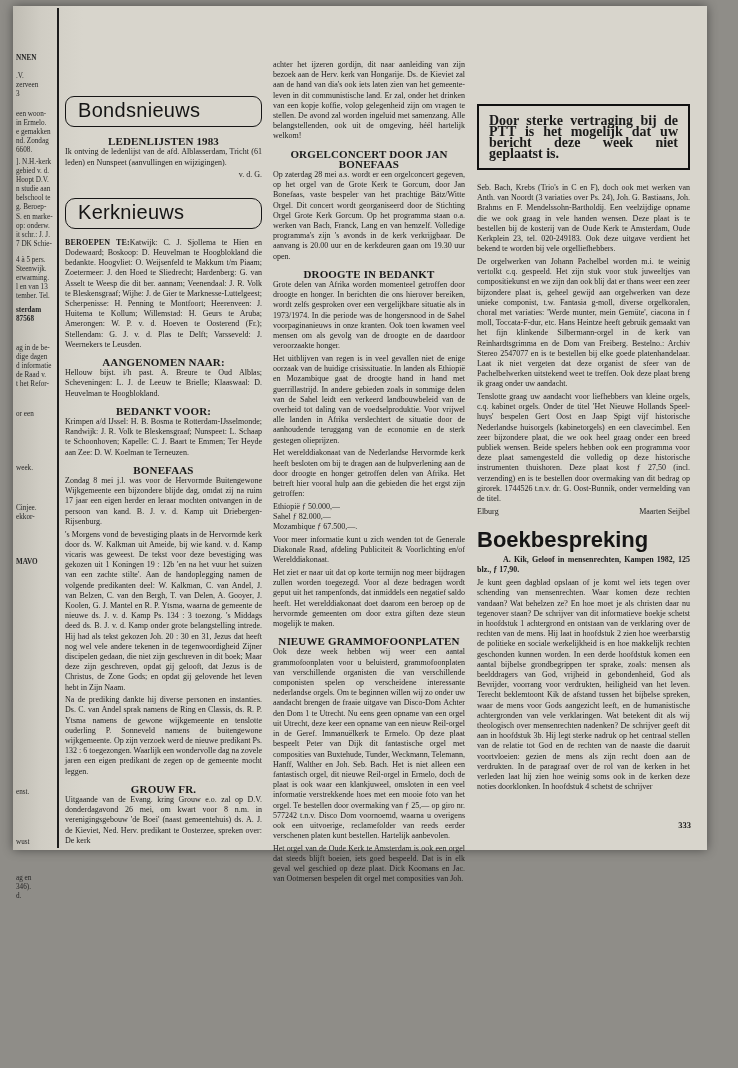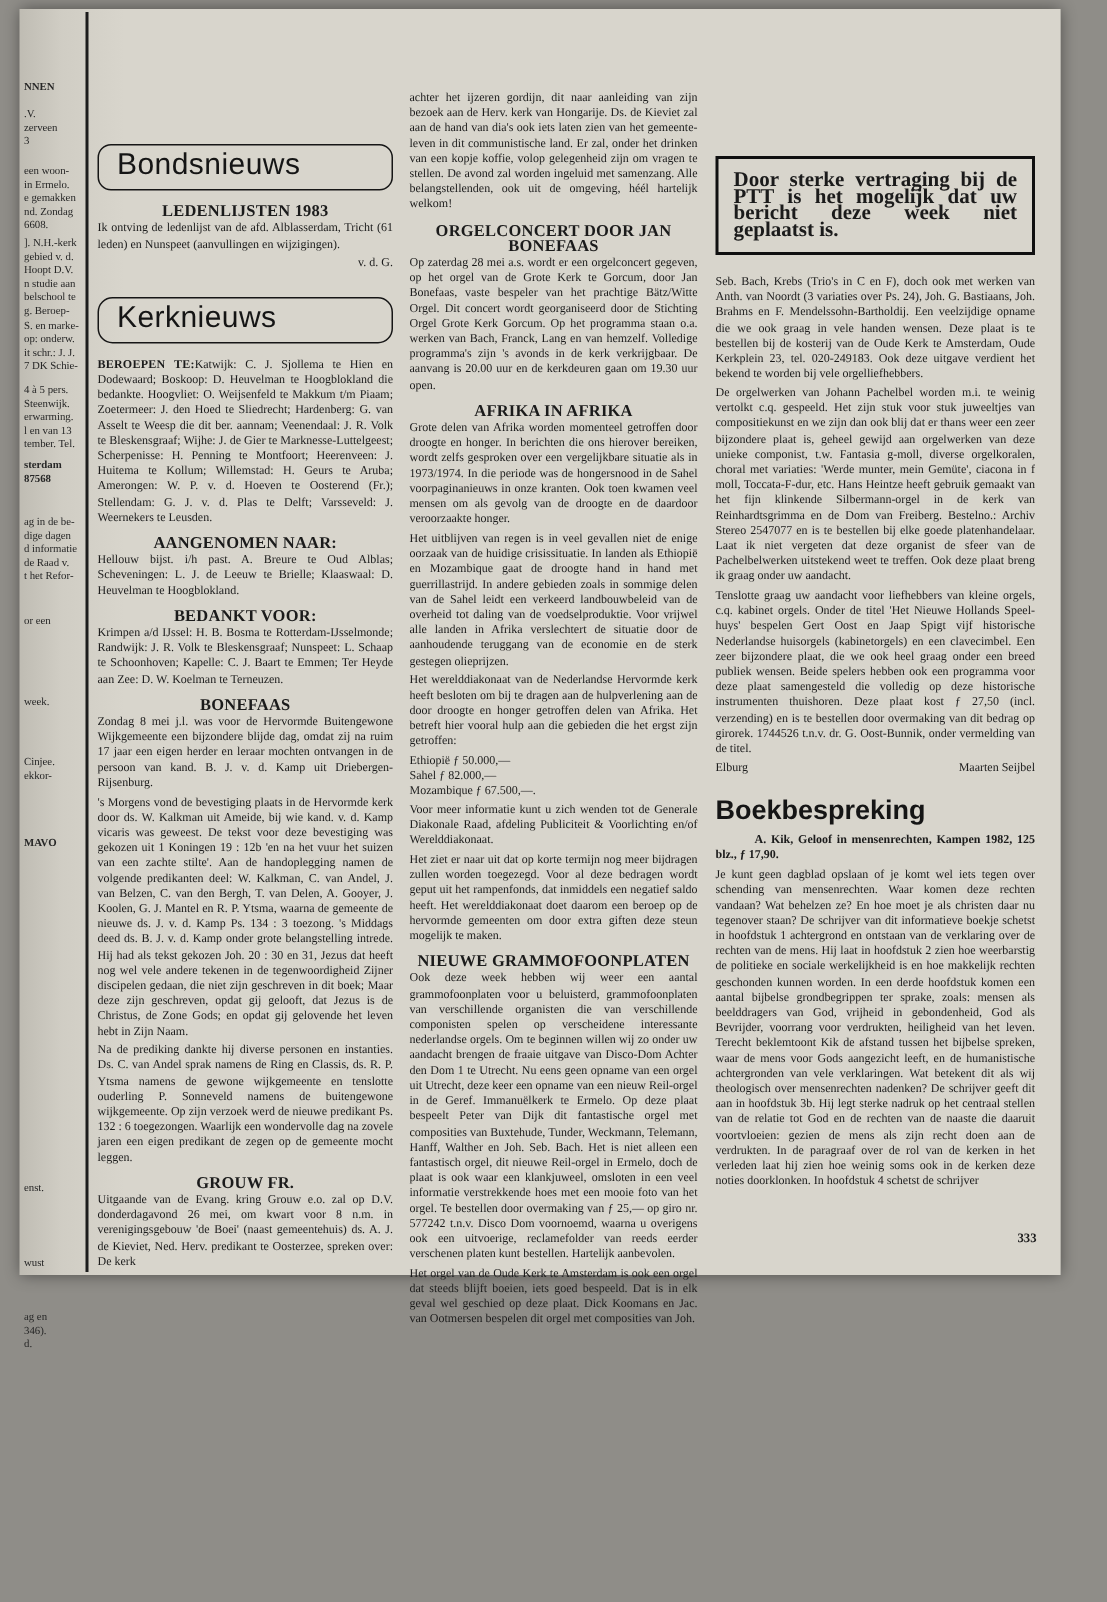--- a/index.html
+++ b/index.html
@@ -23,21 +23,21 @@
   .inhead{font-weight:bold;letter-spacing:.15px;}
   .titlebox{border:1.8px solid #161616;border-radius:9px;padding:8px 12px 11px;margin:0 0 9px;}
   .kerkbox{margin-top:17px;border-radius:10px;}
   .bigtitle{font-family:"Liberation Sans",sans-serif;font-size:20px;font-weight:normal;
             letter-spacing:.3px;color:#151515;text-align:left;}
   .sig{text-align:right;margin:1px 0 0;}
   .pttbox{border:2.2px solid #101010;padding:9px 10px;font-weight:bold;font-size:14px;
           line-height:11px;margin:0 0 13px;text-align:justify;}
   .amounts{white-space:pre-line;text-align:left;}
   .sigrow{display:flex;justify-content:space-between;margin-top:2px;}
-  .boekhead{font-family:"Liberation Sans",sans-serif;font-size:18px;font-weight:bold;
+  .boekhead{font-family:"Liberation Sans",sans-serif;font-size:22px;font-weight:bold;
             margin:18px 0 10px;text-align:left;color:#151515;}
   .boekref{font-weight:bold;text-indent:26px;}
   .pageno{position:absolute;right:16px;bottom:20px;font-size:8.5px;font-weight:bold;color:#1b1b1b;}
 </style>
 </head>
 <body>
 
 <div class="page">
 
   <div class="spine">
@@ -114,21 +114,21 @@
     <div class="shead">GROUW FR.</div>
     <p>Uitgaande van de Evang. kring Grouw e.o. zal op D.V. donderdagavond 26 mei, om kwart voor 8 n.m. in verenigingsgebouw 'de Boei' (naast gemeentehuis) ds. A. J. de Kieviet, Ned. Herv. predikant te Oosterzee, spreken over: De kerk</p>
   </div>
 
   <div class="col col2">
     <p>achter het ijzeren gordijn, dit naar aanleiding van zijn bezoek aan de Herv. kerk van Hongarije. Ds. de Kieviet zal aan de hand van dia's ook iets laten zien van het gemeente-leven in dit communistische land. Er zal, onder het drinken van een kopje koffie, volop gelegenheid zijn om vragen te stellen. De avond zal worden ingeluid met samenzang. Alle belangstellenden, ook uit de omgeving, héél hartelijk welkom!</p>
 
     <div class="shead">ORGELCONCERT DOOR JAN BONEFAAS</div>
     <p>Op zaterdag 28 mei a.s. wordt er een orgelconcert gegeven, op het orgel van de Grote Kerk te Gorcum, door Jan Bonefaas, vaste bespeler van het prachtige Bätz/Witte Orgel. Dit concert wordt georganiseerd door de Stichting Orgel Grote Kerk Gorcum. Op het programma staan o.a. werken van Bach, Franck, Lang en van hemzelf. Volledige programma's zijn 's avonds in de kerk verkrijgbaar. De aanvang is 20.00 uur en de kerkdeuren gaan om 19.30 uur open.</p>
 
-    <div class="shead">AFRIKA IN AFRIKA</div>
+    <div class="shead">DROOGTE IN BEDANKT</div>
     <p>Grote delen van Afrika worden momenteel getroffen door droogte en honger. In berichten die ons hierover bereiken, wordt zelfs gesproken over een vergelijkbare situatie als in 1973/1974. In die periode was de hongersnood in de Sahel voorpaginanieuws in onze kranten. Ook toen kwamen veel mensen om als gevolg van de droogte en de daardoor veroorzaakte honger.</p>
     <p>Het uitblijven van regen is in veel gevallen niet de enige oorzaak van de huidige crisissituatie. In landen als Ethiopië en Mozambique gaat de droogte hand in hand met guerrillastrijd. In andere gebieden zoals in sommige delen van de Sahel leidt een verkeerd landbouwbeleid van de overheid tot daling van de voedselproduktie. Voor vrijwel alle landen in Afrika verslechtert de situatie door de aanhoudende teruggang van de economie en de sterk gestegen olieprijzen.</p>
     <p>Het werelddiakonaat van de Nederlandse Hervormde kerk heeft besloten om bij te dragen aan de hulpverlening aan de door droogte en honger getroffen delen van Afrika. Het betreft hier vooral hulp aan die gebieden die het ergst zijn getroffen:</p>
     <p class="amounts">Ethiopië ƒ 50.000,—
 Sahel ƒ 82.000,—
 Mozambique ƒ 67.500,—.</p>
     <p>Voor meer informatie kunt u zich wenden tot de Generale Diakonale Raad, afdeling Publiciteit &amp; Voorlichting en/of Werelddiakonaat.</p>
     <p>Het ziet er naar uit dat op korte termijn nog meer bijdragen zullen worden toegezegd. Voor al deze bedragen wordt geput uit het rampenfonds, dat inmiddels een negatief saldo heeft. Het werelddiakonaat doet daarom een beroep op de hervormde gemeenten om door extra giften deze steun mogelijk te maken.</p>
 
     <div class="shead">NIEUWE GRAMMOFOONPLATEN</div>

